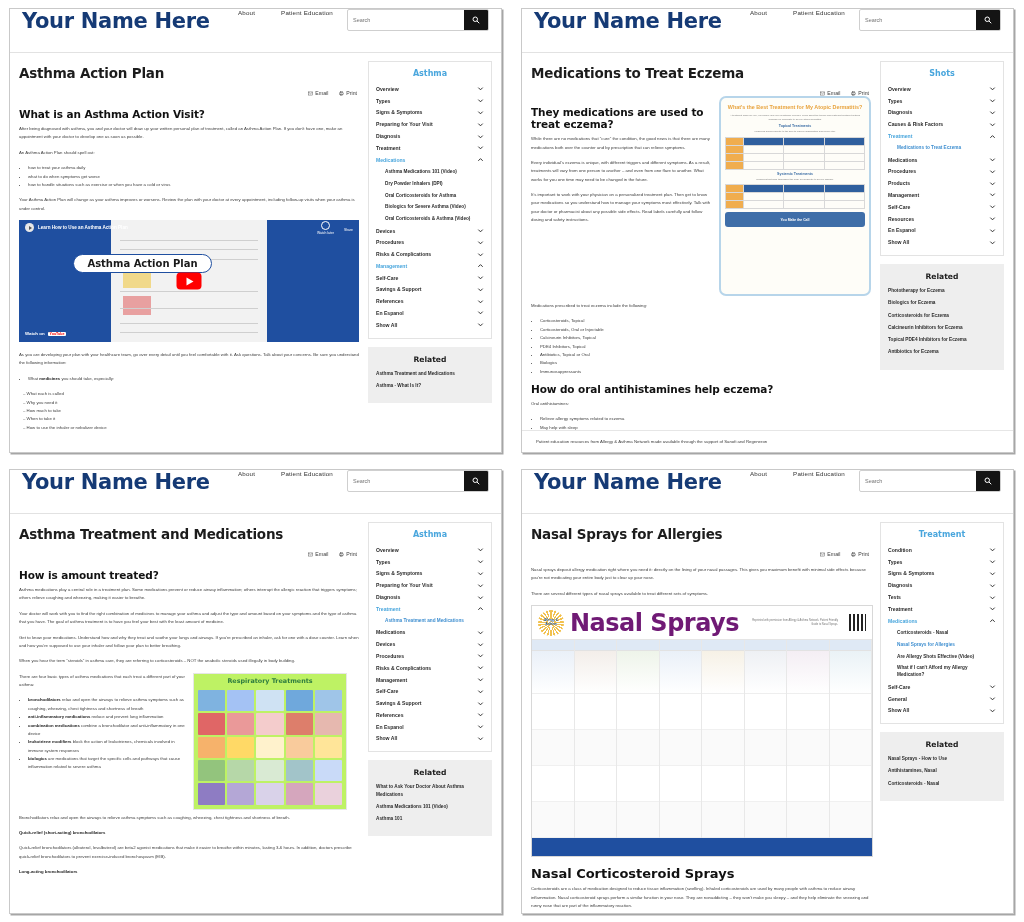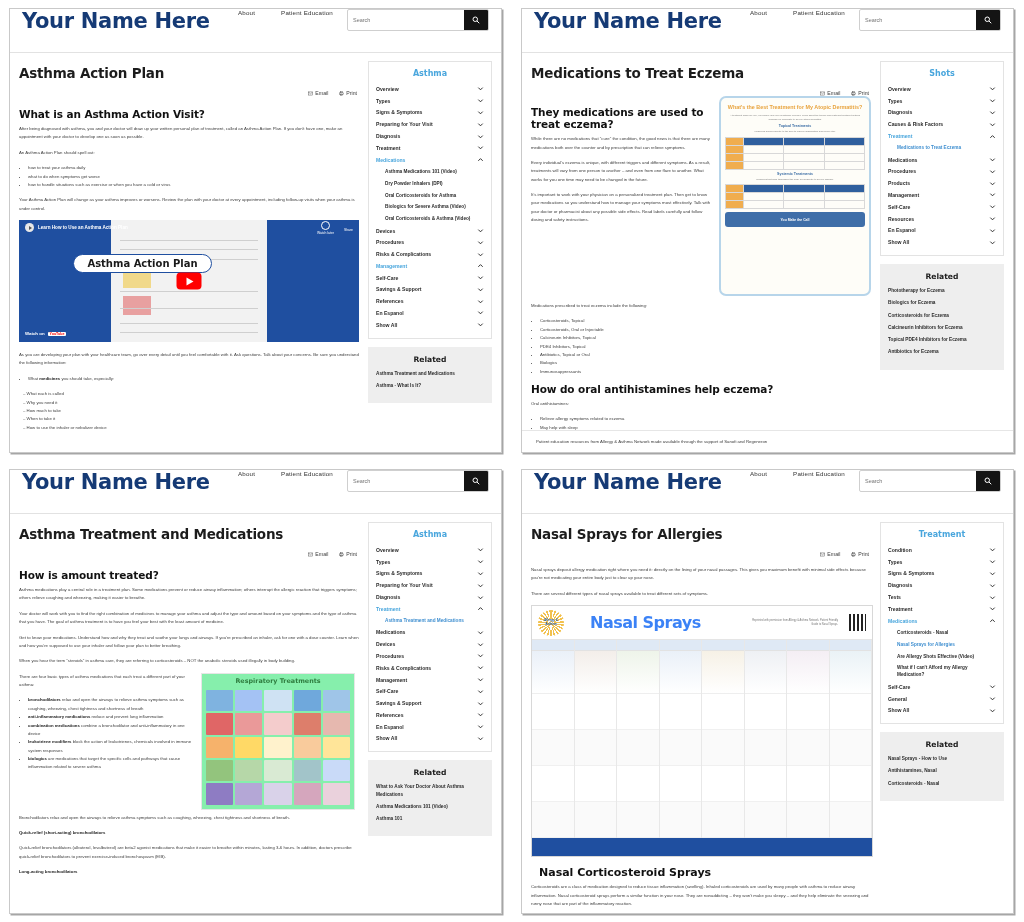--- a/index.html
+++ b/index.html
@@ -19,21 +19,21 @@
   .searchbtn svg{width:8px;height:8px;}
   
   .body{display:flex;padding:8px 9px 0 9px;box-sizing:border-box;height:calc(100% - 44px);}
   .main{flex:1;min-width:0;padding-right:9px;}
   .aside{width:124px;flex:none;}
   h1.page-title{font-size:13.5px;font-weight:bold;color:#1c1c1c;margin:4px 0 0 0;letter-spacing:-.2px;font-family:"DejaVu Sans",sans-serif;}
   .actions{display:flex;justify-content:flex-end;gap:11px;margin-top:9px;padding-right:2px;}
   .actions span{font-size:5.2px;color:#3a3a3a;display:inline-flex;align-items:center;gap:2px;}
   .actions svg{width:5px;height:5px;}
   h2.sec{font-size:10.5px;font-weight:bold;color:#111;margin:12px 0 5px 0;letter-spacing:-.1px;font-family:"DejaVu Sans",sans-serif;line-height:1.15;}
-  h3.sub{font-size:11px;font-weight:bold;color:#111;margin:9px 0 4px 8px;font-family:"DejaVu Sans",sans-serif;}
+  h3.sub{font-size:13px;font-weight:bold;color:#111;margin:9px 0 4px 0;font-family:"DejaVu Sans",sans-serif;}
   p.t{font-size:4.3px;line-height:1.95;color:#3c3c3c;margin:0 0 7px 0;text-align:left;}
   p.t.b{font-weight:bold;color:#222;}
   ul.t{margin:0 0 7px 0;padding-left:9px;}
   ul.t li{font-size:4.3px;line-height:1.95;color:#3c3c3c;margin:0;}
   ul.t li b{color:#222;}
   ul.dash{list-style:none;padding-left:4px;}
   ul.dash li:before{content:"– ";}
   
   .side-card{border:1px solid #e3e3e3;background:#fff;padding:6px 7px 7px 7px;box-sizing:border-box;}
   .side-title{text-align:center;font-size:8px;font-weight:bold;color:#49a6dd;margin:1px 0 5px 0;font-family:"DejaVu Sans",sans-serif;}
@@ -69,30 +69,30 @@
   
   .info-eczema{width:152px;height:200px;border:2px solid #b7d5ea;border-radius:7px;background:#fefdf8;padding:4px;box-sizing:border-box;float:right;margin:0 0 6px 8px;}
   .ig-t{text-align:center;font-size:5.4px;font-weight:bold;color:#e8a33d;line-height:1.3;margin:2px 0 3px;}
   .ig-p{font-size:2.4px;color:#777;line-height:1.5;text-align:center;padding:0 5px;margin-bottom:3px;}
   .ig-band{text-align:center;font-size:3.6px;font-weight:bold;color:#3c6ea5;margin:2px 0;}
   .ig-table{width:100%;border-collapse:collapse;}
   .ig-table td{border:.4px solid #d8d8d8;height:7px;font-size:2px;color:#888;padding:0 1px;}
   .ig-table .hd{background:#2f5f9e;}
   .ig-table .lft{background:#f0ad4e;width:13%;}
   .ig-foot{margin-top:3px;background:#3f6ea8;border-radius:3px;height:15px;display:flex;align-items:center;justify-content:center;color:#fff;font-size:3.4px;font-weight:bold;}
-  .info-asthma{width:152px;height:135px;float:right;margin:0 4px 4px 8px;background:#86efac;border:1px solid #e6e6e6;position:relative;overflow:hidden;}
+  .info-asthma{width:152px;height:135px;float:right;margin:0 12px 4px 8px;background:#bef264;border:1px solid #e6e6e6;position:relative;overflow:hidden;}
   .ia-t{position:absolute;top:3px;left:0;right:0;text-align:center;font-size:6.4px;font-weight:bold;color:#2f7d3f;font-family:"DejaVu Sans",sans-serif;}
   .ia-cols{position:absolute;top:16px;left:4px;right:4px;bottom:4px;display:flex;gap:2px;}
   .ia-col{flex:1;display:flex;flex-direction:column;gap:2px;}
   .ia-chip{flex:1;border-radius:1px;}
   .info-nasal{width:100%;height:250px;border:1px solid #d8d8d8;background:#fff;margin:5px 0 7px;position:relative;overflow:hidden;}
   .in-head{height:34px;display:flex;align-items:center;gap:6px;padding:0 6px;box-sizing:border-box;border-bottom:1px solid #e5e5e5;}
   .in-logo{width:26px;height:26px;border-radius:50%;background:repeating-conic-gradient(#f2c14e 0 8deg,#fff 8deg 16deg);display:flex;align-items:center;justify-content:center;}
   .in-logo i{font-style:normal;font-size:3.2px;color:#2f5f9e;font-weight:bold;text-align:center;line-height:1.1;}
-  .in-title{font-size:16px;font-weight:bold;color:#3b82f6;font-family:"DejaVu Sans",sans-serif;letter-spacing:-.5px;margin-left:20px;}
+  .in-title{font-size:24px;font-weight:bold;color:#701a75;font-family:"DejaVu Sans",sans-serif;letter-spacing:-.5px;}
   .in-note{margin-left:auto;font-size:2.6px;color:#777;text-align:right;line-height:1.4;max-width:90px;}
   .in-qr{width:17px;height:17px;background:
       repeating-linear-gradient(90deg,#222 0 2px,#fff 2px 4px),
       repeating-linear-gradient(0deg,#222 0 2px,transparent 2px 4px);
       margin-left:5px;}
   .in-grid{position:absolute;top:34px;left:0;right:0;bottom:18px;display:flex;}
   .in-col{flex:1;border-right:.6px solid #e8e8e8;display:flex;flex-direction:column;}
   .in-ch{height:10px;background:#dfe9f5;border-bottom:.6px solid #e2e2e2;}
   .in-img{height:42px;background:linear-gradient(180deg,#eef4fa,#ffffff);border-bottom:.6px solid #eee;}
   .in-cell{flex:1;border-bottom:.6px solid #f0f0f0;background:#fff;}

